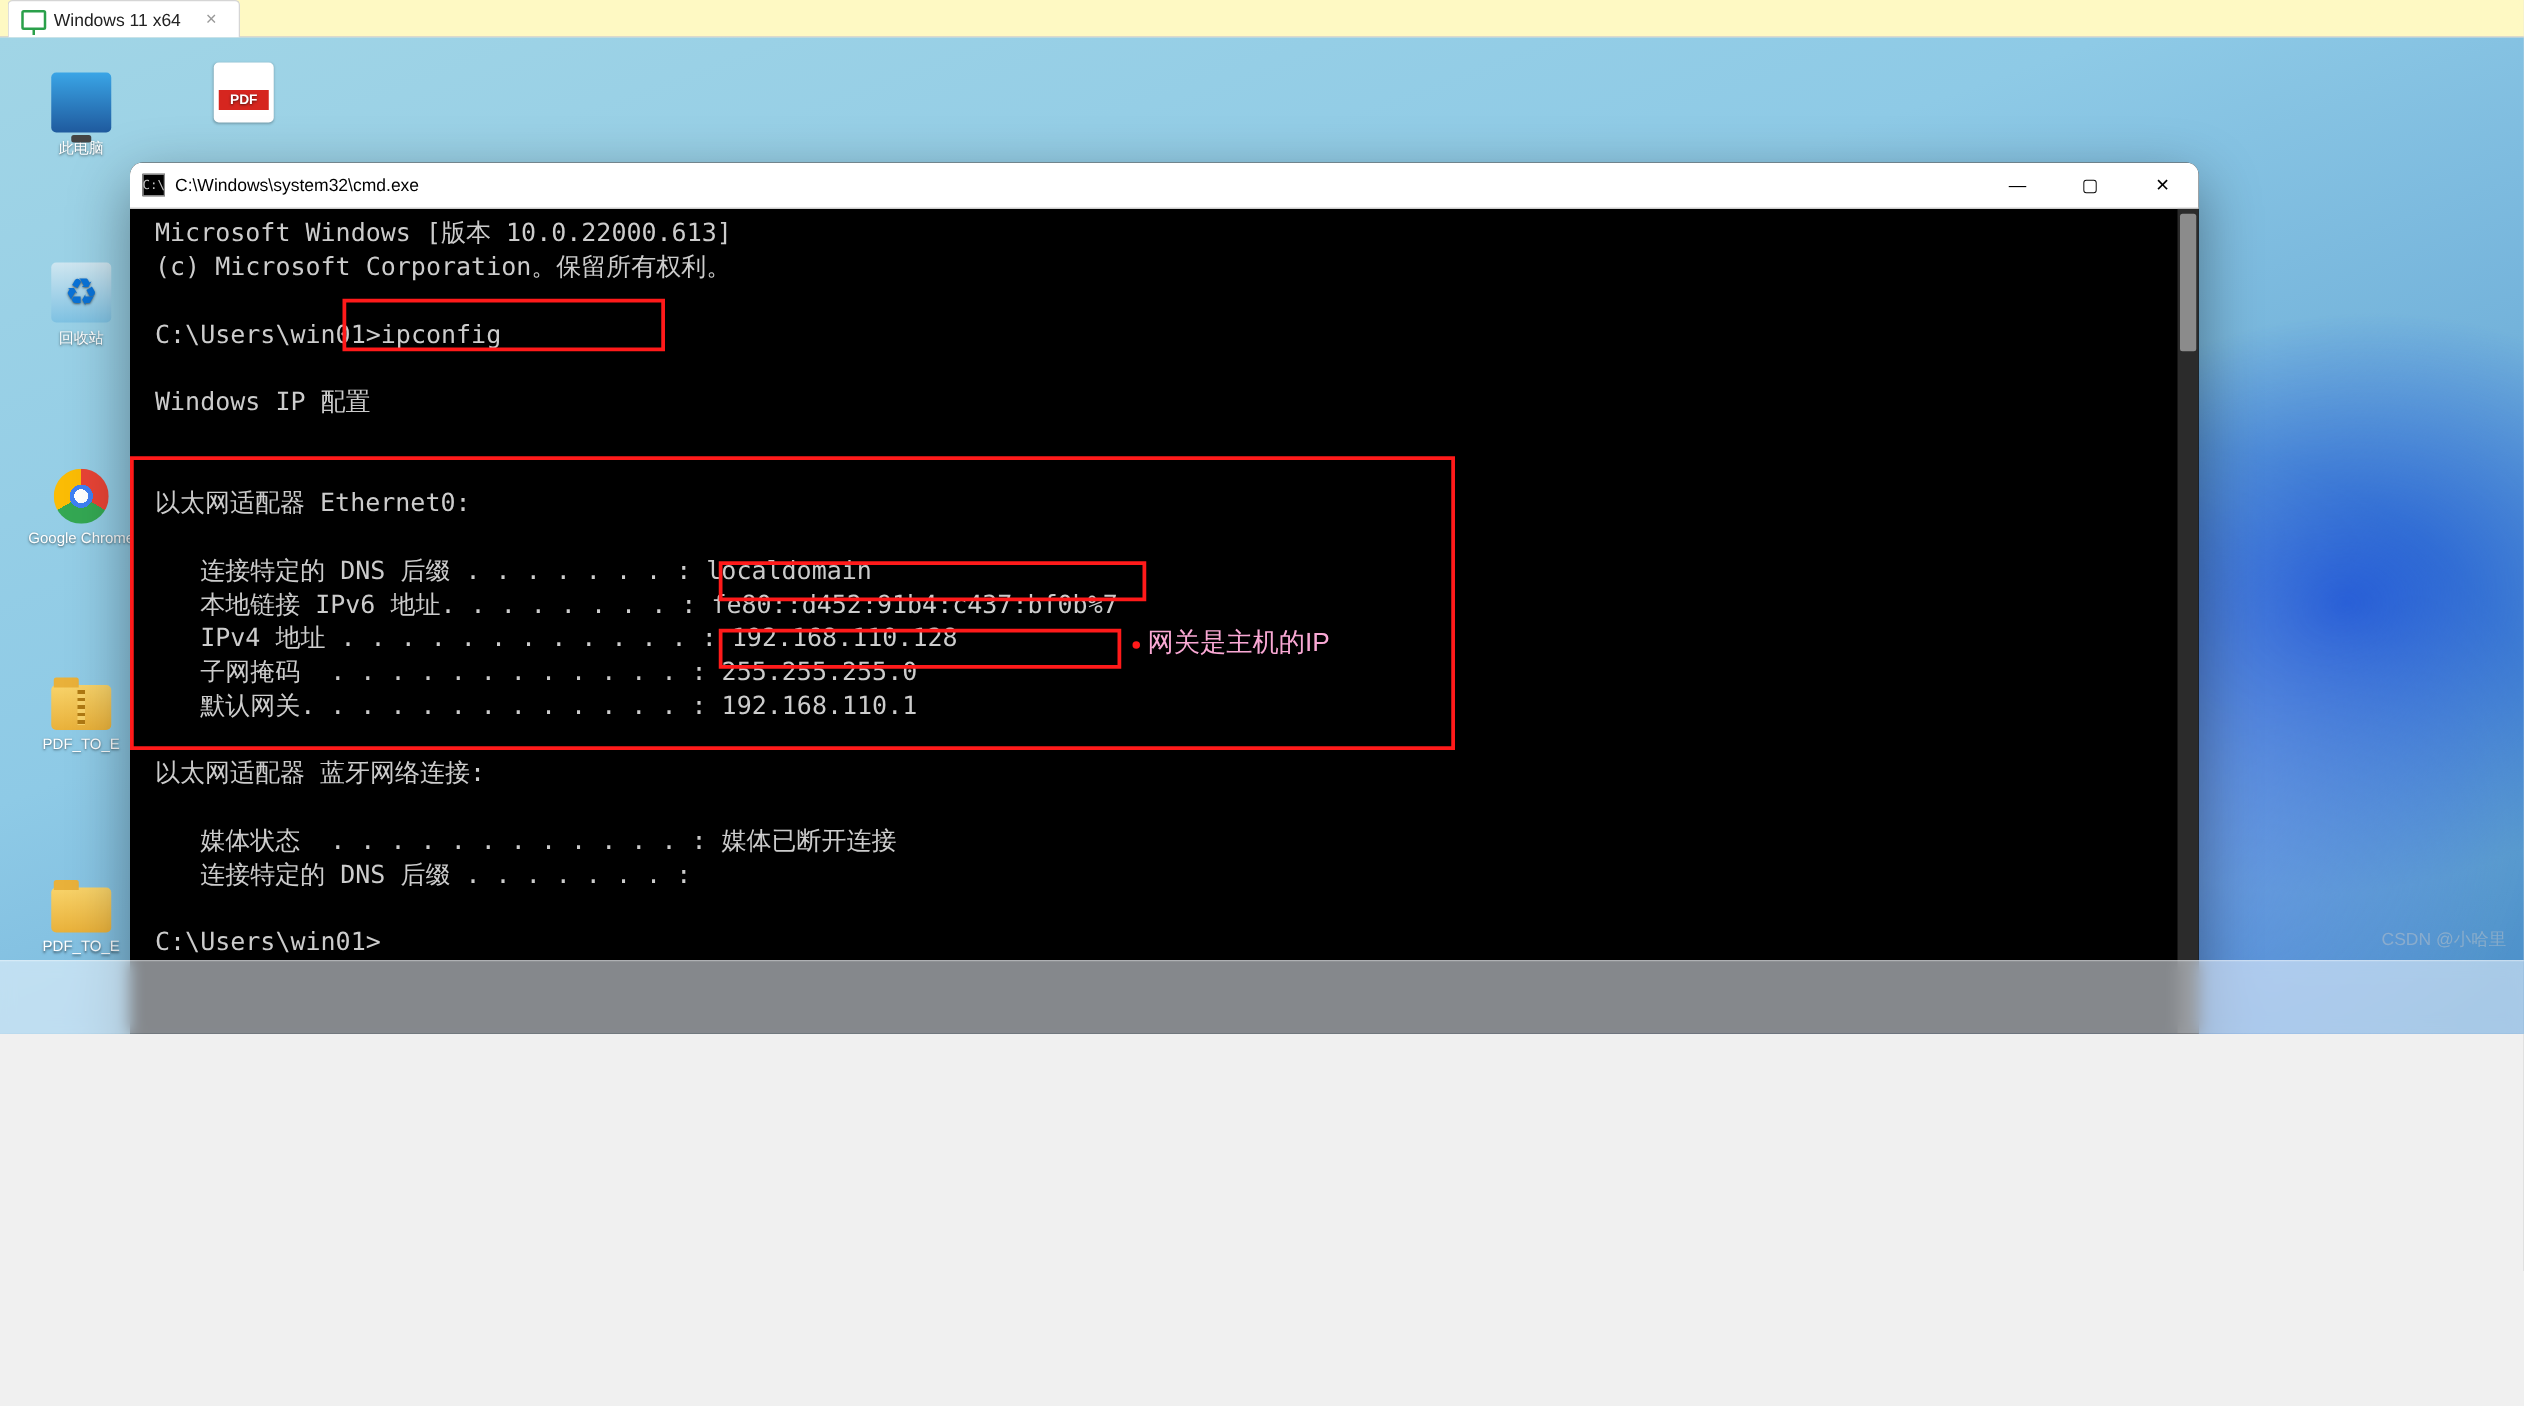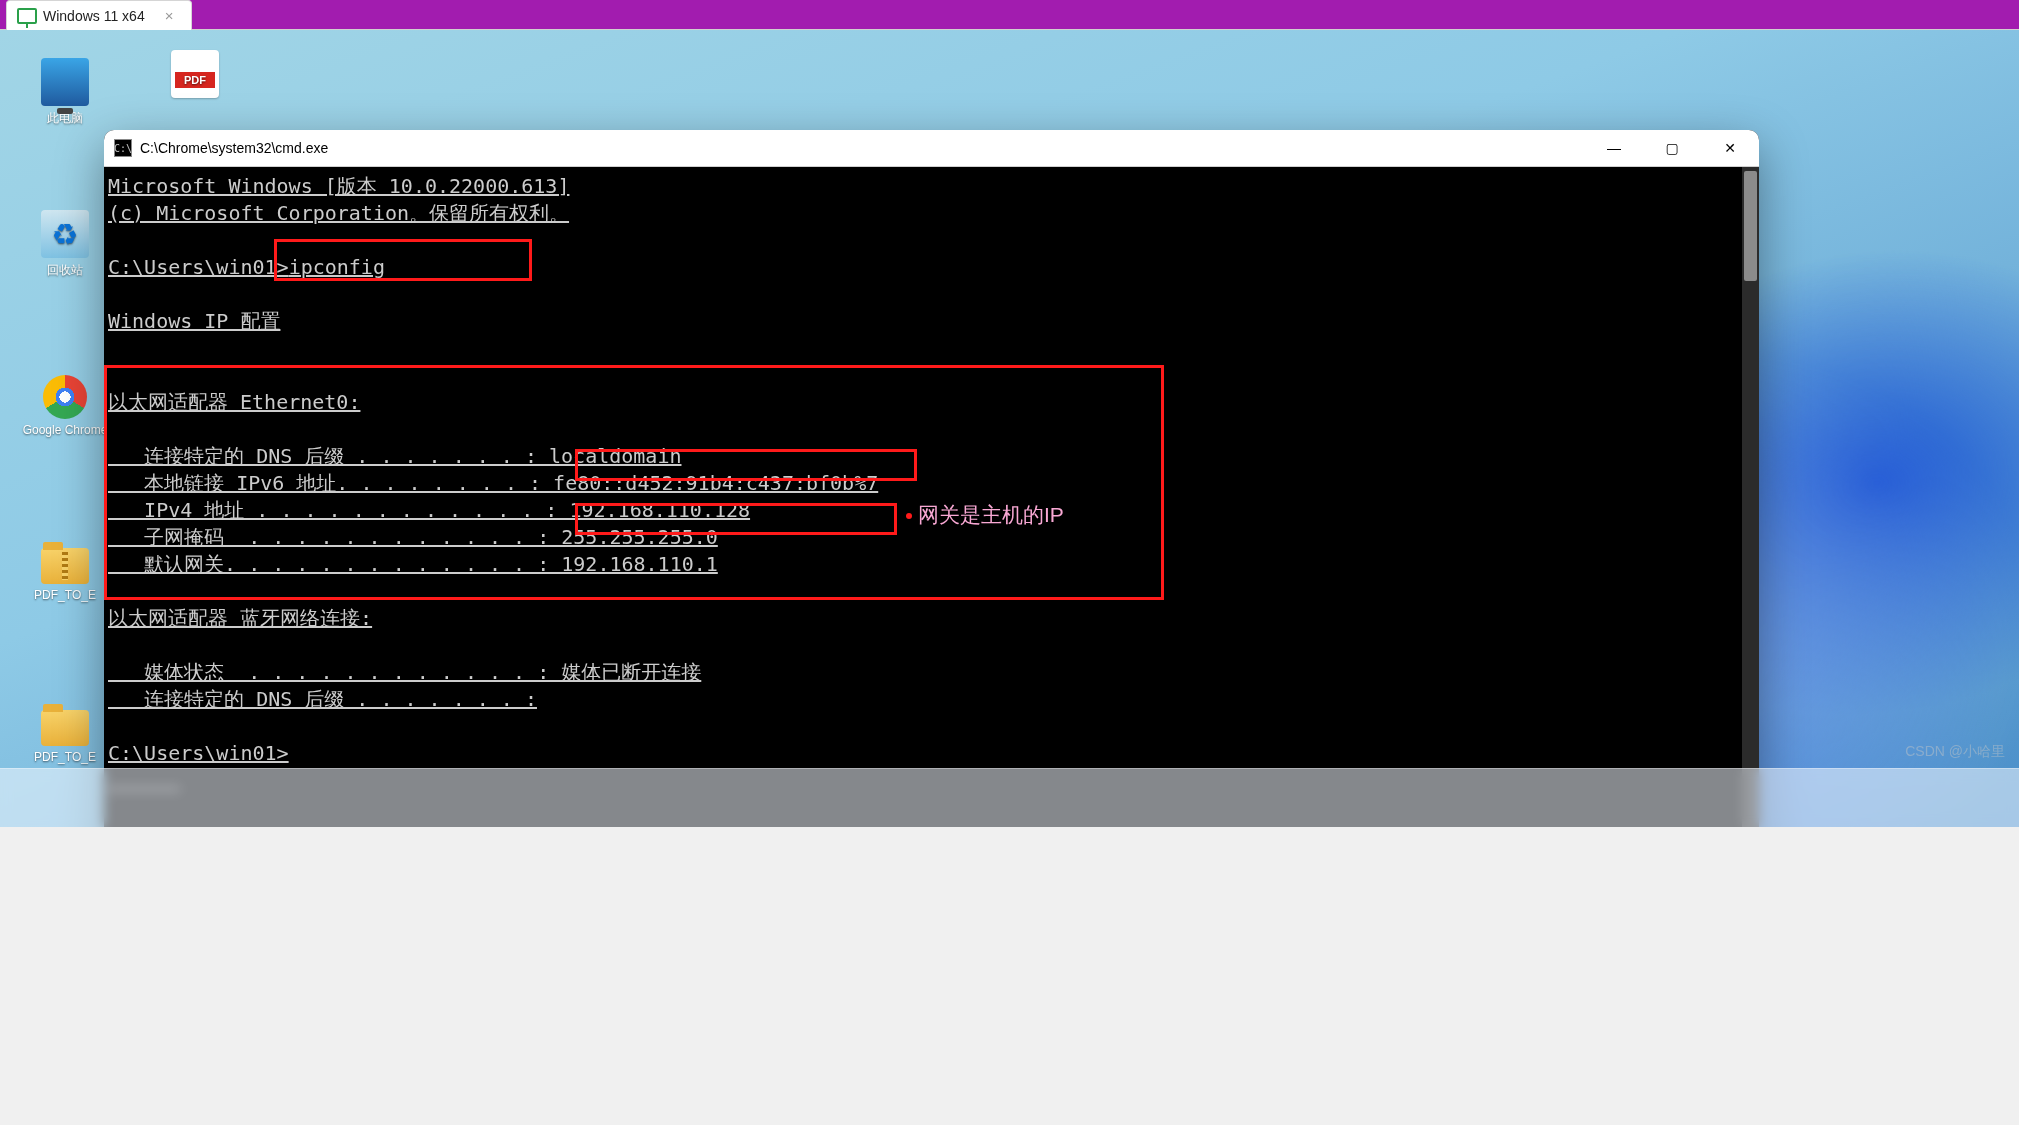--- a/index.html
+++ b/index.html
@@ -11,21 +11,21 @@
     overflow: hidden;
     background: #f0f0f0;
   }
 
   
   .vm-tabbar {
     position: absolute;
     left: 0; top: 0;
     width: 100%;
     height: 30px;
-    background: #a21caf;
+    background: #fef9c3;
     border-bottom: 1px solid #d0d0d0;
     box-sizing: border-box;
   }
   .vm-tab {
     position: absolute;
     left: 6px;
     top: 0;
     height: 29px;
     padding: 0 18px 0 10px;
     background: #ffffff;
@@ -185,30 +185,29 @@
   }
   .winbtn {
     width:58px;
     display:flex; align-items:center; justify-content:center;
     font-size:14px;
     color:#000;
   }
 
   .cmd-body {
     position: relative;
-    padding: 6px 4px;
+    padding: 6px 20px;
     font-family: "NSimSun","SimSun","Consolas",monospace;
     font-size: 20px;
     line-height: 27px;
     color:#ccc;
     white-space: pre;
     height: calc(100% - 36px);
     box-sizing:border-box;
     overflow:hidden;
-    text-decoration:underline;
   }
   .scrollbar {
     position:absolute;
     right:0; top:0;
     width:17px;
     height:100%;
     background:#2b2b2b;
   }
   .scrollbar-thumb{
     position:absolute; left:2px; right:2px; top:4px; height:110px;
@@ -288,21 +287,21 @@
   </div>
 
   <div class="dicon" style="left:10px; top:838px; width:110px;">
     <div class="glyph pdf-glyph"></div>
     <div>测试样例-(CJTP)  .pdf</div>
   </div>
 
   <div class="cmdwin">
     <div class="cmd-titlebar">
       <span class="cmd-icon">C:\</span>
-      <span>C:\Chrome\system32\cmd.exe</span>
+      <span>C:\Windows\system32\cmd.exe</span>
       <div class="winbtns">
         <div class="winbtn">—</div>
         <div class="winbtn">▢</div>
         <div class="winbtn">✕</div>
       </div>
     </div>
 
     <div class="cmd-body"><span>Microsoft Windows [版本 10.0.22000.613]</span>
 <span>(c) Microsoft Corporation。保留所有权利。</span>
 

